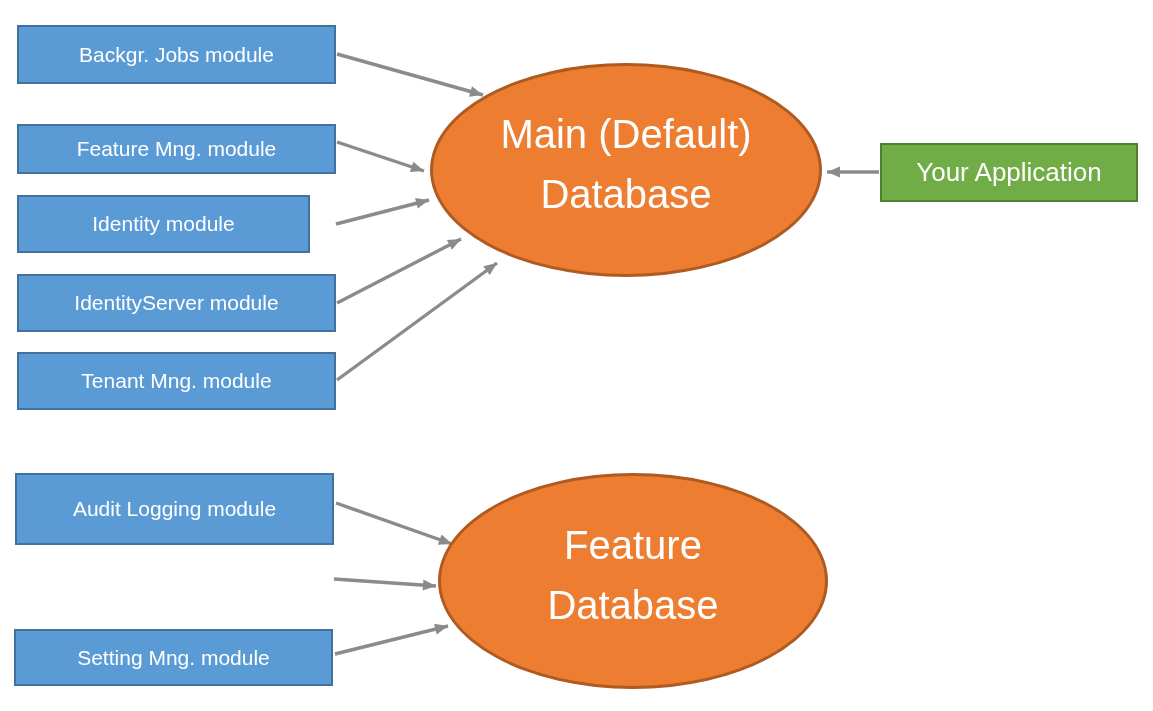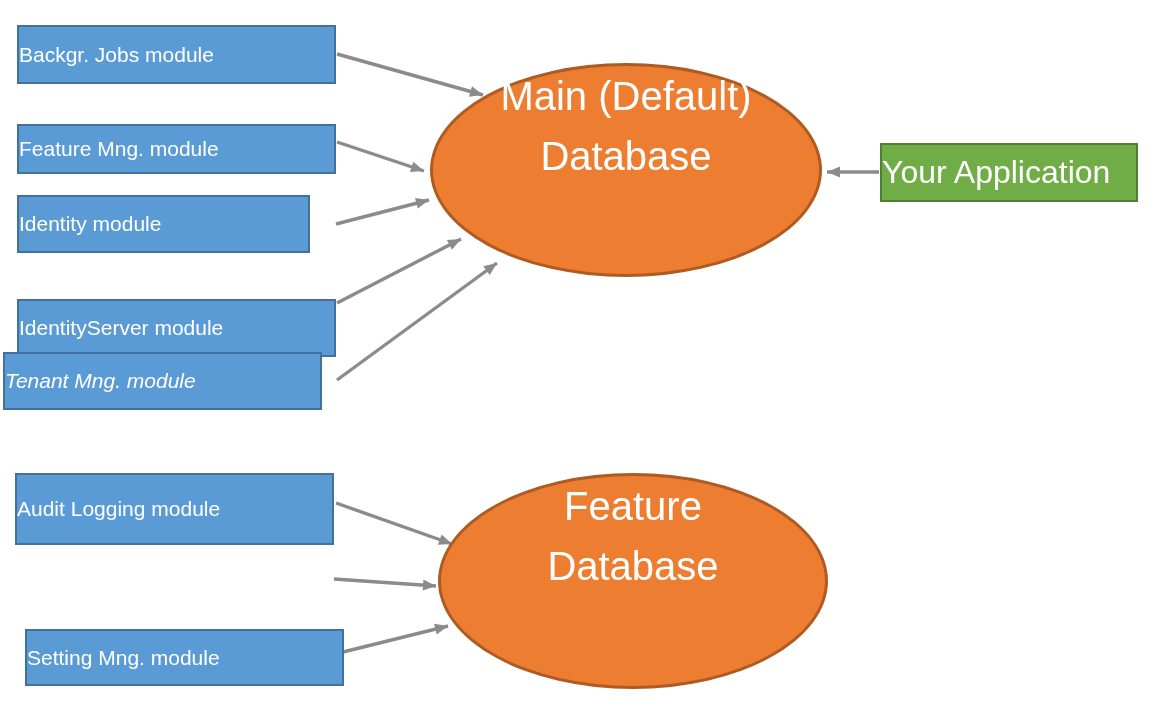--- a/index.html
+++ b/index.html
@@ -1,21 +1,21 @@
 <!DOCTYPE html>
 <html><head>
 <meta charset="utf-8">
 <style>
   html,body{margin:0;padding:0;background:#ffffff;font-family:"Liberation Sans",sans-serif;}
   .canvas{position:relative;width:1153px;height:711px;background:#ffffff;overflow:hidden;}
   .edges{position:absolute;left:0;top:0;width:1153px;height:711px;}
-  .node{position:absolute;box-sizing:border-box;display:flex;align-items:center;color:#ffffff;}
+  .node{position:absolute;box-sizing:border-box;display:flex;align-items:center;justify-content:center;color:#ffffff;}
   .module{background:#5b9bd5;border:2px solid #41719c;font-size:21px;}
   .db{background:#ed7d31;border:3px solid #ae5a21;border-radius:50%;flex-direction:column;font-size:40px;line-height:1.5;text-align:center;padding-bottom:12px;}
-  .app{background:#70ad47;border:2px solid #507e32;font-size:32px;}
+  .app{background:#70ad47;border:2px solid #507e32;font-size:26px;}
   .label{white-space:nowrap;}
 </style>
 </head>
 <body>
 
 <div class="canvas">
 
   <svg class="edges" width="1153" height="711" viewBox="0 0 1153 711" xmlns="http://www.w3.org/2000/svg">
     <defs>
       <marker id="arrowhead" markerUnits="userSpaceOnUse" markerWidth="18" markerHeight="14" refX="15" refY="7" orient="auto">
@@ -35,31 +35,31 @@
 
   <div class="node module" style="left:17px;top:25px;width:319px;height:59px;">
     <span class="label">Backgr. Jobs module</span>
   </div>
   <div class="node module" style="left:17px;top:124px;width:319px;height:50px;">
     <span class="label">Feature Mng. module</span>
   </div>
   <div class="node module" style="left:17px;top:195px;width:293px;height:58px;">
     <span class="label">Identity module</span>
   </div>
-  <div class="node module" style="left:17px;top:274px;width:319px;height:58px;margin-top:25px;">
+  <div class="node module" style="left:17px;top:274px;width:319px;height:58px;">
     <span class="label">IdentityServer module</span>
   </div>
-  <div class="node module" style="left:3px;top:352px;width:319px;height:58px;font-style:italic;">
+  <div class="node module" style="left:17px;top:352px;width:319px;height:58px;">
     <span class="label">Tenant Mng. module</span>
   </div>
 
   <div class="node module" style="left:15px;top:473px;width:319px;height:72px;">
     <span class="label">Audit Logging module</span>
   </div>
-  <div class="node module" style="left:14px;top:629px;width:319px;height:57px;margin-left:11px;">
+  <div class="node module" style="left:14px;top:629px;width:319px;height:57px;">
     <span class="label">Setting Mng. module</span>
   </div>
 
   <div class="node db" style="left:430px;top:63px;width:392px;height:214px;">
     <span class="label">Main (Default)</span>
     <span class="label">Database</span>
   </div>
 
   <div class="node db" style="left:438px;top:473px;width:390px;height:216px;">
     <span class="label">Feature</span>

